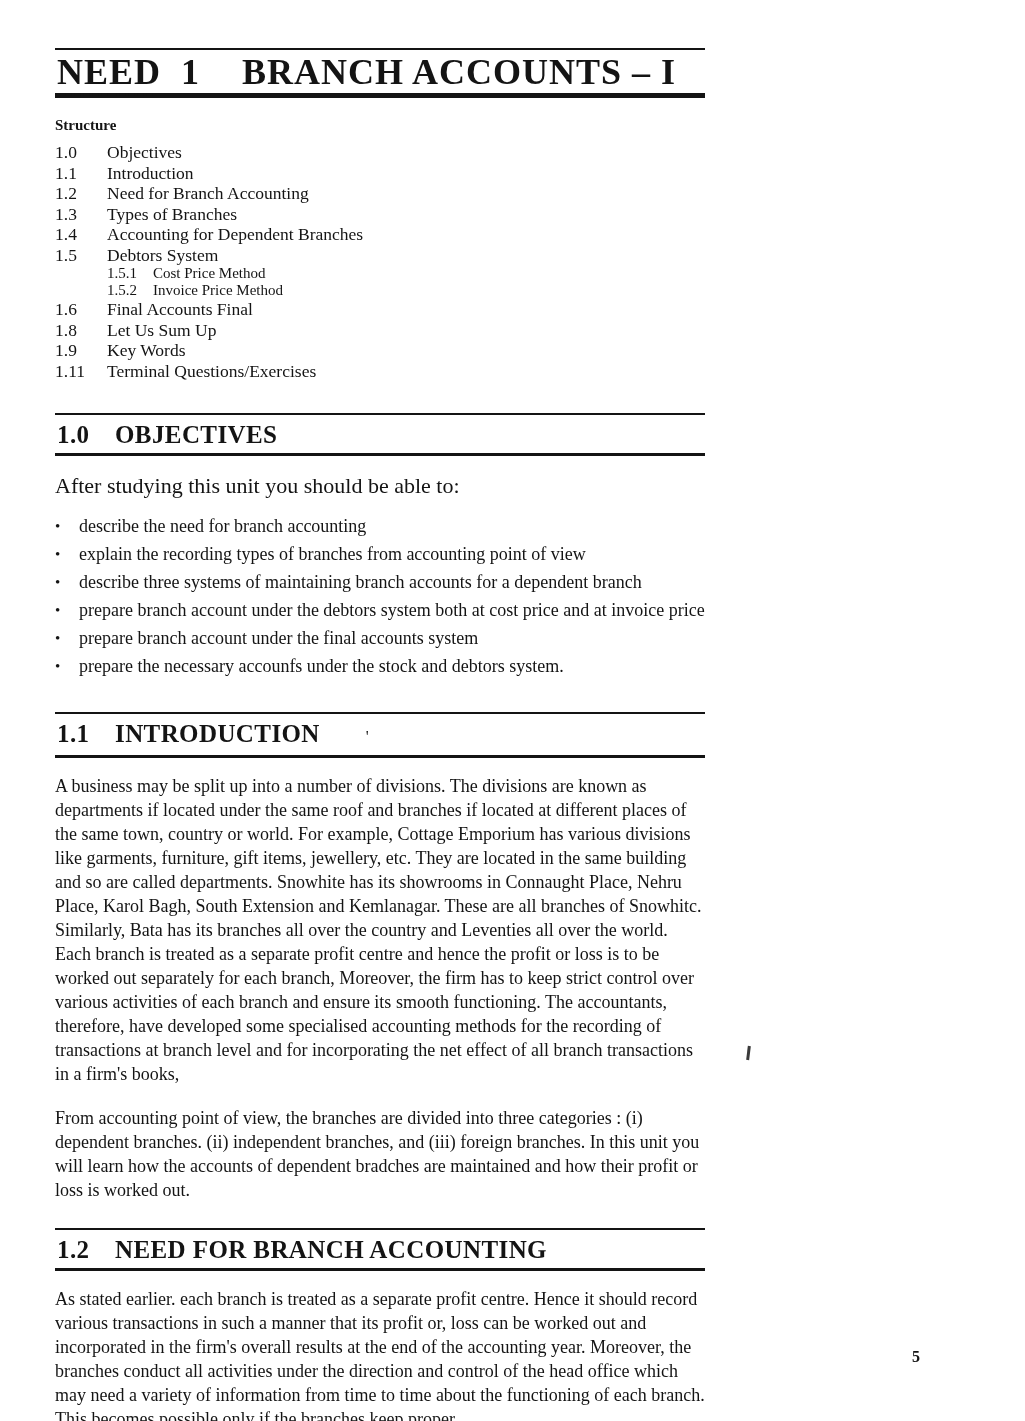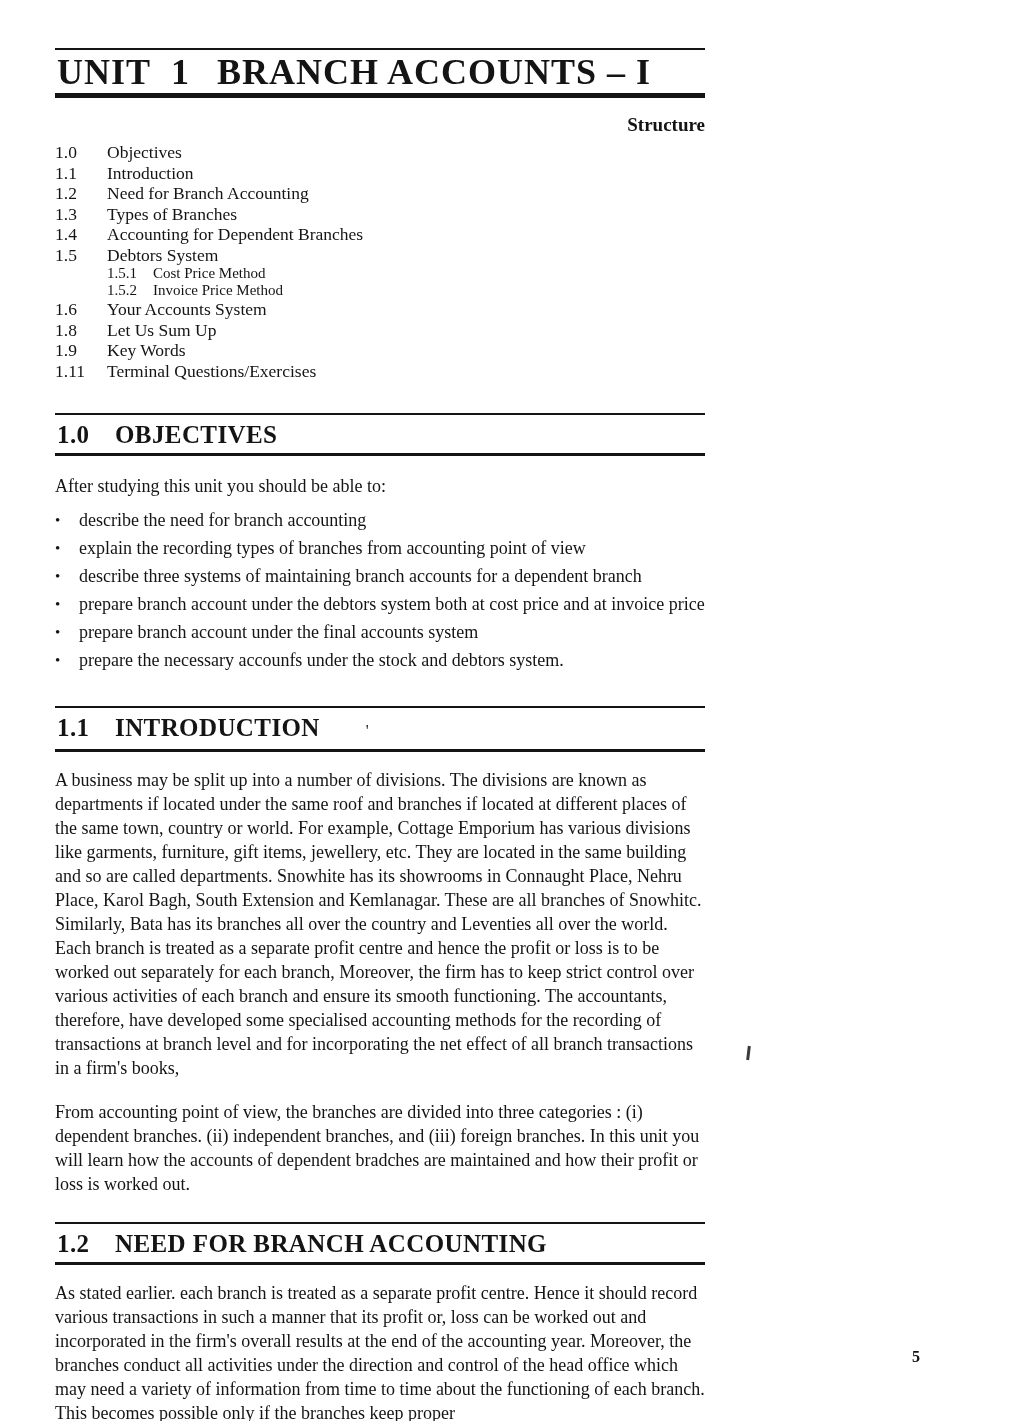--- a/index.html
+++ b/index.html
@@ -15,62 +15,62 @@
   .rule.mid{height:3px;}
 
   
   .title-top-rule{margin-top:48px;}
   h1.unit-title{
     margin:5px 0 0 2px;font-size:36px;line-height:34px;font-weight:bold;
     letter-spacing:1px;white-space:nowrap;
   }
   .unit-word{border-bottom:3px dashed #141414;padding-bottom:1px;}
   .unit-num{border-bottom:3px dashed #141414;margin-left:20px;padding-bottom:1px;}
-  .title-text{margin-left:27px;}
+  .title-text{margin-left:42px;}
   .title-bottom-rule{margin-top:4px;}
 
   
-  h2.structure-heading{margin:17px 0 7px 0;font-size:19px;line-height:20px;font-weight:bold;text-align:right;}
+  h2.structure-heading{margin:17px 0 7px 0;font-size:15px;line-height:20px;font-weight:bold;}
   ul.toc{list-style:none;margin:0;padding:0;font-size:17.5px;}
   ul.toc li{display:flex;line-height:20.5px;}
   ul.toc li .num{width:52px;flex:none;}
   ul.toc li.sub{padding-left:52px;font-weight:normal;font-size:15px;line-height:17px;}
   ul.toc li.sub .num{width:46px;flex:none;}
 
   
   .sec-block{margin-top:32px;}
   .sec-block.intro-gap{margin-top:34px;}
   .sec-block.need-gap{margin-top:26px;}
   h2.sec-heading{
     display:flex;align-items:baseline;margin:0;padding:6px 0 5px 2px;
     font-size:25px;line-height:27px;font-weight:bold;letter-spacing:0.4px;
   }
   h2.sec-heading .sec-num{width:58px;flex:none;}
   .heading-artifact{font-size:16px;font-weight:normal;margin-left:46px;}
 
   
   p.body-text{margin:16px 0 0 0;font-size:18px;line-height:24px;}
-  p.lead-in{margin:18px 0 10px 0;font-size:18px;line-height:24px;}
+  p.lead-in{margin:18px 0 16px 0;font-size:22px;line-height:24px;}
   ul.bullets{list-style:none;margin:8px 0 0 0;padding:0;font-size:18px;}
   ul.bullets li{display:flex;line-height:24px;margin-bottom:4px;}
   ul.bullets li .bullet{width:24px;flex:none;font-size:15px;}
   p.follow{margin-top:20px;}
 
   
   .page-number{position:absolute;left:912px;top:1348px;font-size:16px;font-weight:bold;}
   .stray-mark{position:absolute;left:747px;top:1046px;width:3px;height:14px;background:#3a3a3a;transform:rotate(7deg);}
 </style>
 </head>
 <body>
 
 <div class="page">
   <div class="content-col">
 
     <div class="rule thin title-top-rule"></div>
-    <h1 class="unit-title"><span class="unit-word">UNIT</span><span class="unit-num">1</span><span class="title-text">BRANCH ACCOUNTS – I</span></h1>
+    <h1 class="unit-title"><span class="unit-word">NEED</span><span class="unit-num">1</span><span class="title-text">BRANCH ACCOUNTS – I</span></h1>
     <div class="rule thick title-bottom-rule"></div>
 
     <h2 class="structure-heading">Structure</h2>
     <ul class="toc">
       <li>
           <span class="num">1.0</span>
           <span>Objectives</span>
         </li>
       <li>
           <span class="num">1.1</span>
@@ -95,21 +95,21 @@
       <li class="sub">
           <span class="num">1.5.1</span>
           <span>Cost Price Method</span>
         </li>
       <li class="sub">
           <span class="num">1.5.2</span>
           <span>Invoice Price Method</span>
         </li>
       <li>
           <span class="num">1.6</span>
-          <span>Your Accounts System</span>
+          <span>Final Accounts Final</span>
         </li>
       <li>
           <span class="num">1.8</span>
           <span>Let Us Sum Up</span>
         </li>
       <li>
           <span class="num">1.9</span>
           <span>Key Words</span>
         </li>
       <li>

